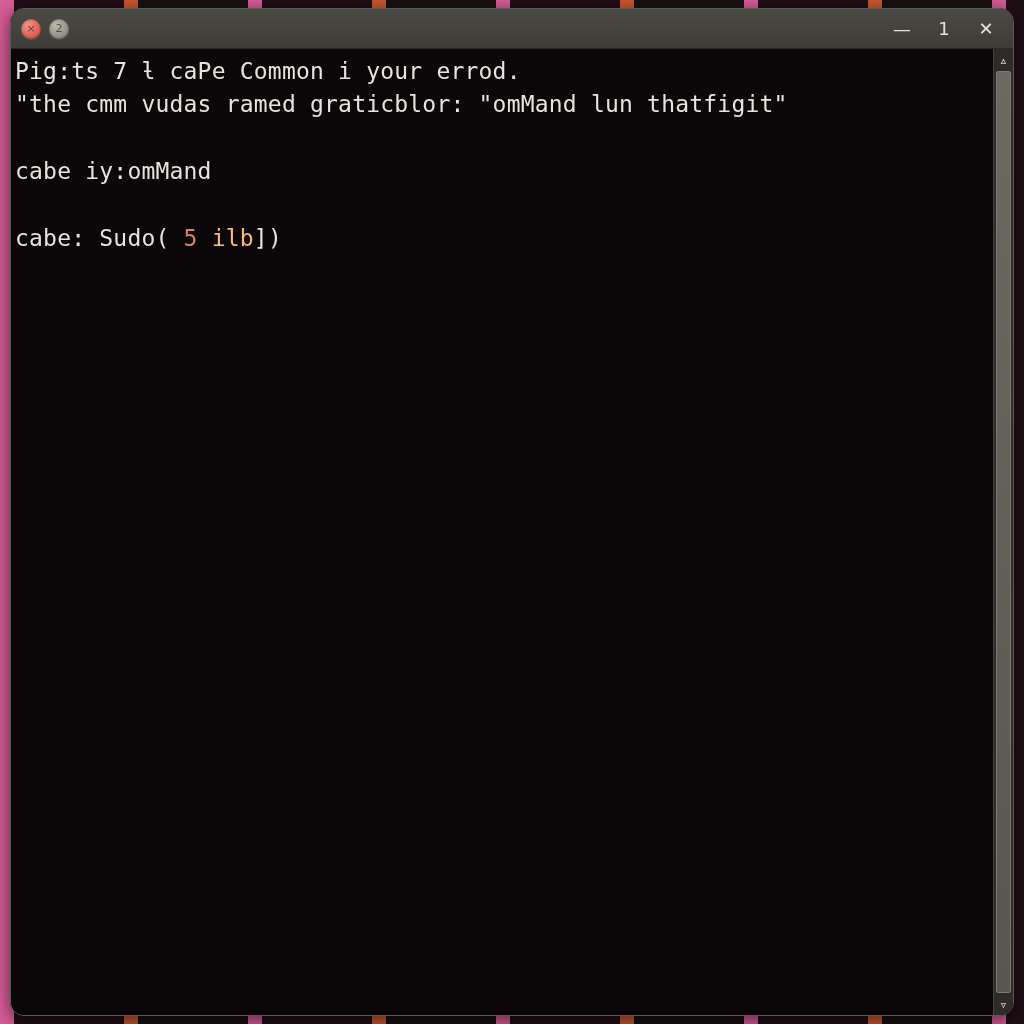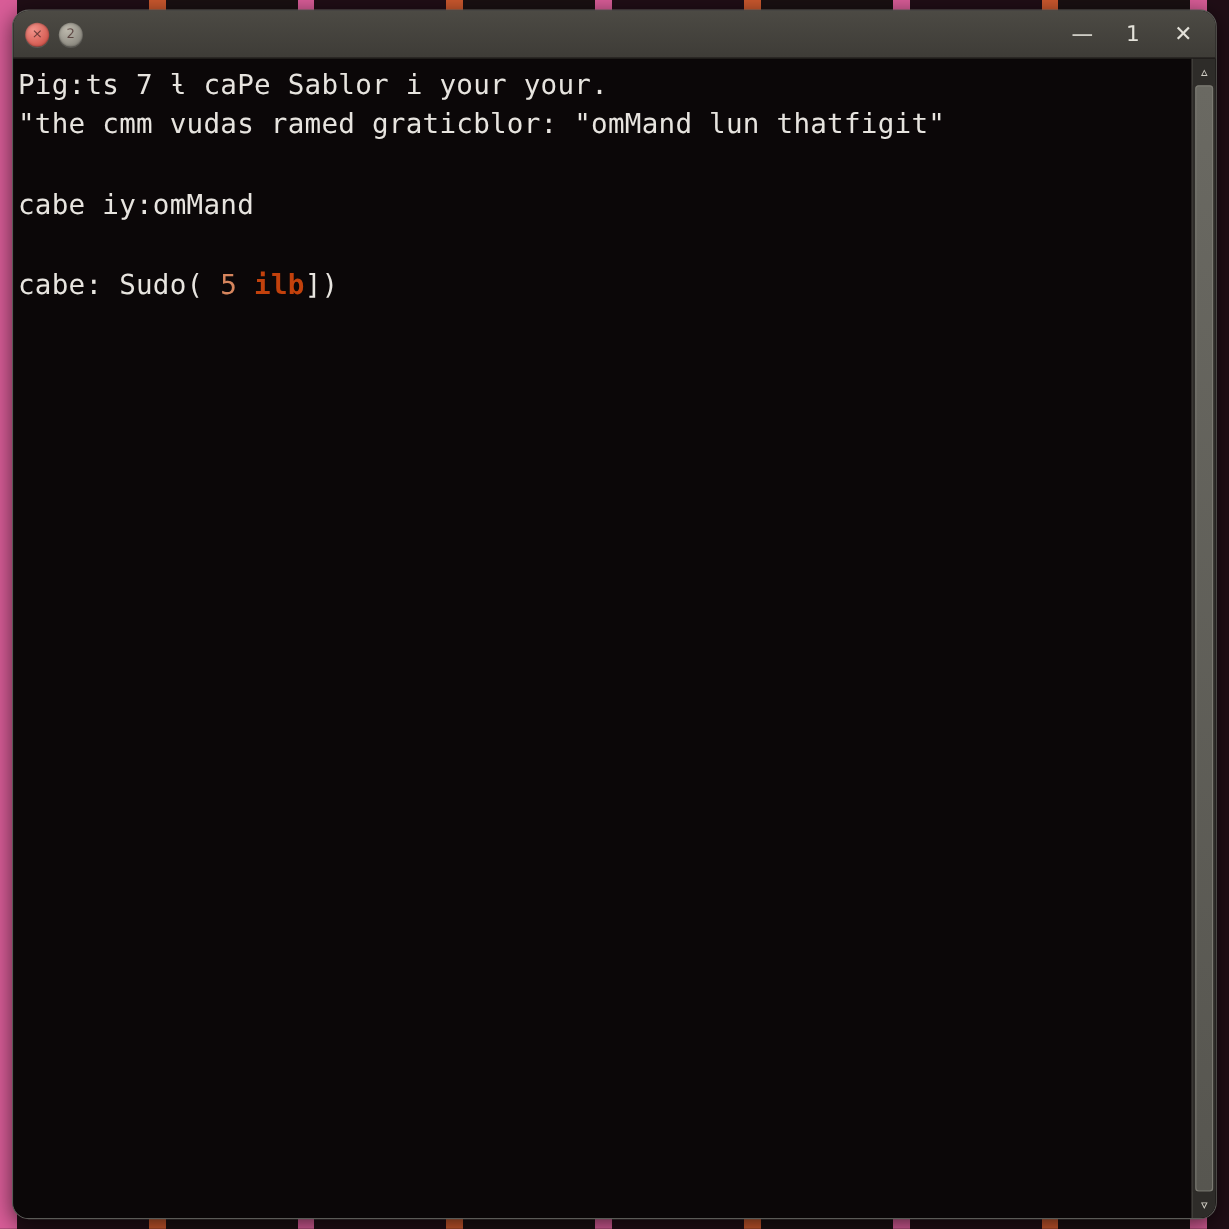--- a/index.html
+++ b/index.html
@@ -74,21 +74,21 @@
   .terminal {
     flex: 1 1 auto;
     padding: 6px 6px 6px 4px;
     color: #e7e4df;
     font-size: 23px;
     line-height: 1.45;
     white-space: pre;
     letter-spacing: 0.2px;
   }
   .terminal .hl-num { color: #d7855d; }
-  .terminal .hl-kw  { color: #c2410c; font-weight: bold; }
+  .terminal .hl-kw  { color: #fdba74; }
 
   .scrollbar {
     width: 20px;
     background: #2e2c29;
     border-left: 1px solid #44423d;
     display: flex;
     flex-direction: column;
     align-items: center;
   }
   .sb-arrow {
@@ -131,21 +131,21 @@
     </div>
     <div class="tb-btn num">
       <span>1</span>
     </div>
     <div class="tb-btn">
       <span>✕</span>
     </div>
   </div>
 
   <div class="body">
-    <pre class="terminal"><span>Pig:ts 7 ƚ caPe</span><span> Sablor i your your.</span>
+    <pre class="terminal"><span>Pig:ts 7 ƚ caPe</span><span> Common i your errod.</span>
 <span>"the cmm vudas ramed graticblor: "omMand lun thatfigit"</span>
 <span></span>
 <span>cabe iy:omMand</span>
 <span></span>
 <span>cabe: Sudo( </span><span class="hl-num">5</span><span> </span><span class="hl-kw">ilb</span><span>])</span>
 </pre>
 
     <div class="scrollbar">
       <div class="sb-arrow">
         <span>▵</span>

